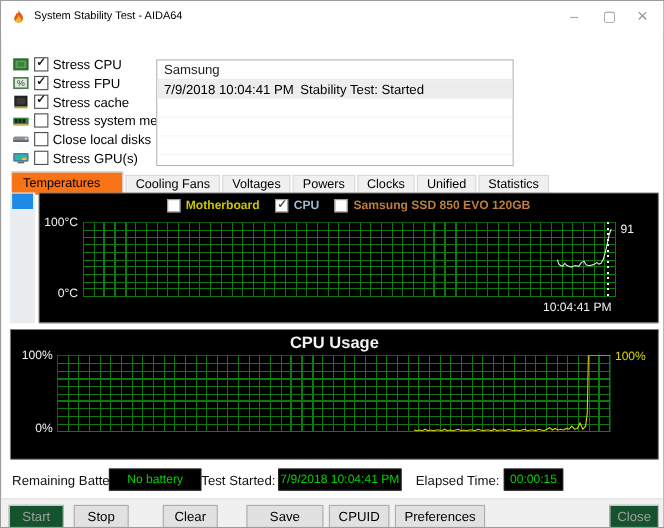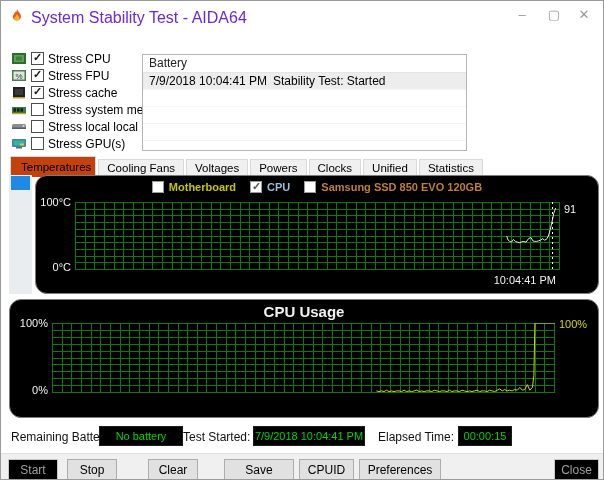--- a/index.html
+++ b/index.html
@@ -2,21 +2,21 @@
 <html><head>
 <meta charset="utf-8">
 <style>
   html,body{margin:0;padding:0;background:#fff;}
   body{width:604px;height:480px;position:relative;overflow:hidden;
        font-family:"Liberation Sans",sans-serif;font-size:12px;color:#000;
        border:1px solid #9b9b9b;box-sizing:border-box;}
   
   .titlebar{position:absolute;left:0;top:0;width:100%;height:30px;background:#fff;}
   .flame{position:absolute;left:8px;top:7px;width:16px;height:16px;}
-  .win-title{position:absolute;left:30px;top:8px;color:#6d28d9;font-size:16px;}
+  .win-title{position:absolute;left:30px;top:8px;color:#000000;font-size:10px;}
   .win-ctrl{position:absolute;top:0;width:34px;height:28px;text-align:center;
             line-height:28px;color:#9a9a9a;font-size:13px;cursor:default;}
   .ctrl-min{right:64px;} .ctrl-max{right:32px;} .ctrl-close{right:2px;}
   
   .stress-row{position:absolute;left:10px;height:15px;display:flex;align-items:center;gap:4px;text-align:center;}
   .stress-row .lbl{font-size:12px;white-space:nowrap;}
   .sicon{width:16px;height:13px;display:inline-block;}
   
   .cb{position:relative;display:inline-block;width:13px;height:13px;background:#fff;
       border:1px solid #4d4d4d;box-sizing:border-box;flex:0 0 13px;}
@@ -33,23 +33,23 @@
   .hc2{flex:1;}
   .log-row{display:flex;height:16px;line-height:16px;font-size:12px;}
   .log-row.sel{background:#ededed;}
   .log-row .c1{width:124px;padding:0 6px;box-sizing:border-box;white-space:nowrap;}
   .log-row .c2{flex:1;padding:0 6px;white-space:nowrap;}
   .log-row.empty{border-top:1px solid #f4f4f4;}
   
   .tabs{position:absolute;left:9px;top:156px;display:flex;align-items:flex-end;height:20px;}
   .tab{background:#f0f0f0;border:1px solid #d9d9d9;border-bottom:none;margin-right:2px;
        padding:2px 8px 3px 8px;font-size:11.5px;cursor:default;white-space:nowrap;}
-  .tab.active{background:#c2410c;padding:4px 4px 4px 10px;border:1px solid #d9d9d9;border-bottom:none;}
-  
-  .panel{position:absolute;background:#000;border:1px solid #7c7c7c;border-radius:12px;box-sizing:border-box;}
+  .tab.active{background:#f97316;padding:4px 20px 4px 10px;border:1px solid #d9d9d9;border-bottom:none;}
+  
+  .panel{position:absolute;background:#000;border:1px solid #7c7c7c;border-radius:1px;box-sizing:border-box;}
   .panel1{left:34px;top:174px;width:564px;height:119px;}
   .panel2{left:8px;top:298px;width:590px;height:119px;}
   .plot{position:absolute;}
   .axlab{position:absolute;color:#f2f2f2;font-size:11px;white-space:nowrap;}
   .legend{position:absolute;left:0;top:5px;width:100%;display:flex;justify-content:center;
           gap:14px;align-items:center;}
   .leg-item{display:flex;align-items:center;gap:5px;font-size:11px;font-weight:700;}
   .cur-val{position:absolute;font-size:11px;white-space:nowrap;}
   .chart-title{position:absolute;left:0;top:3px;width:100%;text-align:center;color:#f2f2f2;
                font-size:15px;font-weight:700;}
@@ -59,21 +59,21 @@
   
   .statlab{position:absolute;top:429px;font-size:12px;color:#111;white-space:nowrap;}
   .statbox{position:absolute;top:425px;height:20px;background:#000;color:#00d400;
            font-size:11px;display:flex;align-items:center;justify-content:center;
            white-space:nowrap;box-sizing:border-box;border:1px solid #1c1c1c;}
   
   .footer{position:absolute;left:0;top:452px;width:100%;height:28px;background:#f0f0f0;
           border-top:1px solid #e0e0e0;}
   .btn{position:absolute;top:5px;height:21px;background:#e1e1e1;border:1px solid #adadad;
        font-family:"Liberation Sans",sans-serif;font-size:12px;color:#000;padding:0;}
-  .btn:disabled{background:#000000;border-color:#c8c8c8;color:#9f9f9f;}
+  .btn:disabled{background:#14532d;border-color:#c8c8c8;color:#9f9f9f;}
 </style>
 </head>
 <body>
 
 <div class="titlebar">
   <svg class="flame" viewBox="0 0 16 16">
     <path d="M8 1 C9 4 12 5 12 9 A4.2 4.2 0 0 1 3.8 9 C3.8 6.5 6 6 6 3.5 C7 4.5 7.5 5 8 1 Z" fill="#e8591a"></path>
     <path d="M8 6 C9 8 10.4 8.4 10.4 10.4 A2.5 2.5 0 0 1 5.4 10.4 C5.4 8.8 7.4 8.4 8 6 Z" fill="#f7b32b"></path>
   </svg>
   <span class="win-title">System Stability Test - AIDA64</span>
@@ -120,36 +120,36 @@
   <span class="cb" data-checked="false"></span>
   <span class="lbl">Stress system memory</span>
 </div>
 <div class="stress-row" style="top:118px">
   <svg class="sicon" viewBox="0 0 16 13">
       <rect x="1" y="4" width="14" height="5" rx="1.5" fill="#8a8f94"></rect>
       <rect x="1" y="7.5" width="14" height="1.5" fill="#5c6166"></rect>
       <circle cx="12.5" cy="6" r="1" fill="#d8dde2"></circle>
     </svg>
   <span class="cb" data-checked="false"></span>
-  <span class="lbl">Stress local local</span>
+  <span class="lbl">Close local disks</span>
 </div>
 <div class="stress-row" style="top:135px">
   <svg class="sicon" viewBox="0 0 16 13">
       <rect x="1" y="2" width="14" height="8" rx="1" fill="#4a7f9e"></rect>
       <rect x="2.5" y="3.5" width="11" height="5" fill="#2bb6a8"></rect>
       <rect x="9" y="6.5" width="4" height="2" fill="#e8c23a"></rect>
       <rect x="5" y="10" width="6" height="1.5" fill="#666"></rect>
     </svg>
   <span class="cb" data-checked="false"></span>
   <span class="lbl">Stress GPU(s)</span>
 </div>
 
 <div class="logtable">
   <div class="log-head">
-    <div class="hc hc2">Battery</div>
+    <div class="hc hc2">Samsung</div>
   </div>
   <div class="log-row sel">
     <div class="c1">7/9/2018 10:04:41 PM</div>
     <div class="c2">Stability Test: Started</div>
   </div>
   <div class="log-row empty"></div>
   <div class="log-row empty"></div>
   <div class="log-row empty"></div>
   <div class="log-row empty"></div>
 </div>

